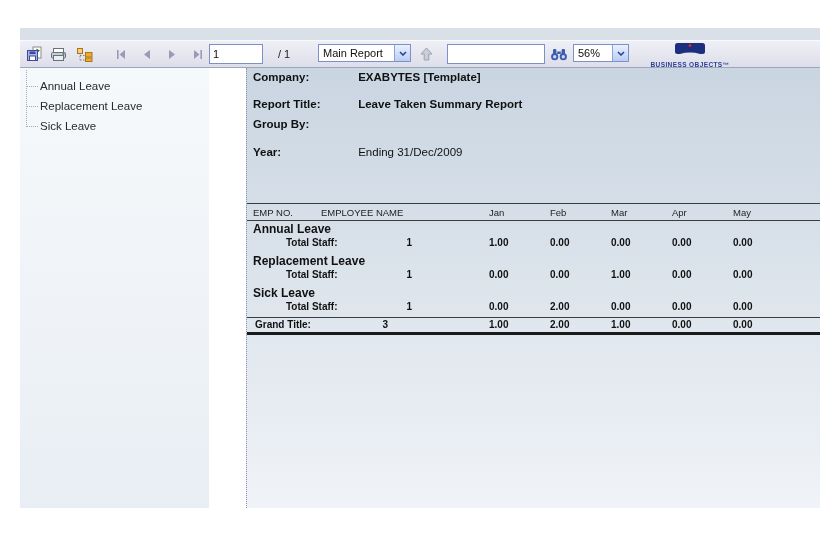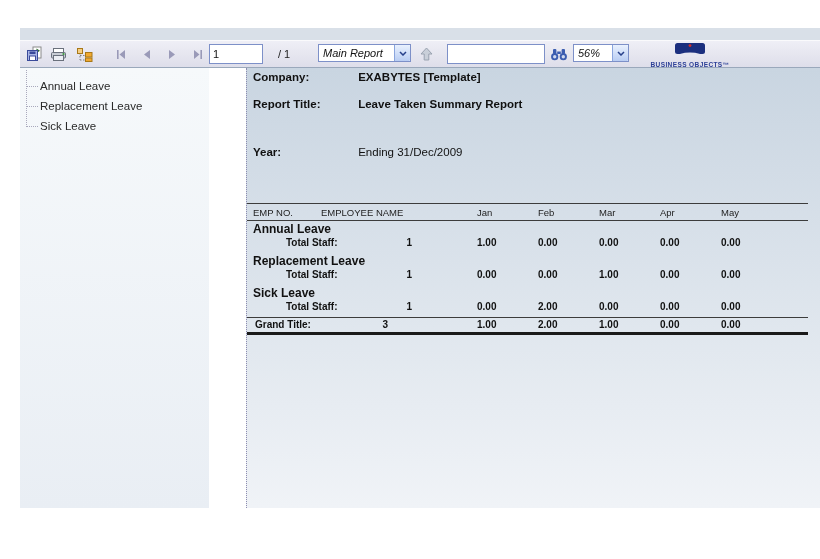--- a/index.html
+++ b/index.html
@@ -21,21 +21,21 @@
   .tb-btn{cursor:pointer;}
   .pg-input{
     position:absolute;left:189px;top:3px;width:46px;height:16px;
     border:1px solid #7d90c8;background:#fff;font:11px "Liberation Sans",sans-serif;
     padding:1px 3px;color:#111;
   }
   .slash-total{position:absolute;left:258px;top:0;height:26px;display:flex;align-items:center;
     font-size:11px;color:#222;}
   .combo{
     position:absolute;top:3px;height:18px;background:#fff;border:1px solid #7d90c8;
-    display:flex;align-items:center;font-size:11px;color:#111;box-sizing:border-box;cursor:pointer;font-style:italic;
+    display:flex;align-items:center;font-size:11px;color:#111;box-sizing:border-box;cursor:pointer;
   }
   .combo .combo-label{flex:1;padding:0 4px;white-space:nowrap;}
   .combo .combo-arrow{
     width:15px;height:16px;display:flex;align-items:center;justify-content:center;
     background:linear-gradient(#e9f1fe,#b9cdf3);border-left:1px solid #8aa5dd;border-radius:0 1px 1px 0;
   }
   .search-input{
     position:absolute;left:427px;top:3px;width:90px;height:16px;
     border:1px solid #7d90c8;background:#fff;font:11px "Liberation Sans",sans-serif;padding:1px 3px;
   }
@@ -52,21 +52,21 @@
     font-size:11.5px;color:#2a2a2a;cursor:pointer;white-space:nowrap;}
   .tree-stub{position:absolute;left:7px;top:10px;width:11px;border-top:1px dotted #a9a9bc;}
   .report{
     flex:1;position:relative;border-left:1px dotted #8c8cb0;
     background:linear-gradient(#c9d5e1,#f0f3f7);color:#111;
   }
   .fld{position:absolute;left:6px;right:0;font-size:11.5px;}
   .fld .lab{display:inline-block;width:102px;font-weight:bold;}
   .fld .val-b{font-weight:bold;}
   
-  .rtable{position:absolute;left:0;right:12px;top:135px;border-radius:15px;}
+  .rtable{position:absolute;left:0;right:0;top:135px;border-radius:15px;}
   .trow{display:flex;padding-right:33px;align-items:baseline;}
   .c-left{flex:1;position:relative;}
   .c-m{width:61px;text-align:left;}
   .c-m.last{width:54px;}
   .thead{border-top:1px solid #3c3c3c;border-bottom:1px solid #3c3c3c;
     height:16px;align-items:center;font-size:9.5px;color:#222;}
   .h-emp{padding-left:6px;display:inline-block;}
   .h-name{position:absolute;left:74px;top:0;}
   .grp-name{font-size:12px;font-weight:bold;padding:2px 0 0 6px;line-height:13px;}
   .tot-row{font-size:10px;font-weight:bold;line-height:13px;}
@@ -208,20 +208,24 @@
     <div class="report">
 
       <div class="fld" style="top:30px">
         <span class="lab">Report Title:</span>
         <span class="val-b">Leave Taken Summary Report</span>
       </div>
       <div class="fld" style="top:3px">
         <span class="lab">Company:</span>
         <span class="val-b">EXABYTES [Template]</span>
       </div>
+      <div class="fld" style="top:50px">
+        <span class="lab">Group By:</span>
+        <span></span>
+      </div>
       <div class="fld" style="top:78px">
         <span class="lab">Year:</span>
         <span>Ending 31/Dec/2009</span>
       </div>
 
       <div class="rtable">
 
         <div class="trow thead">
           <span class="c-left">
             <span class="h-emp">EMP NO.</span>

